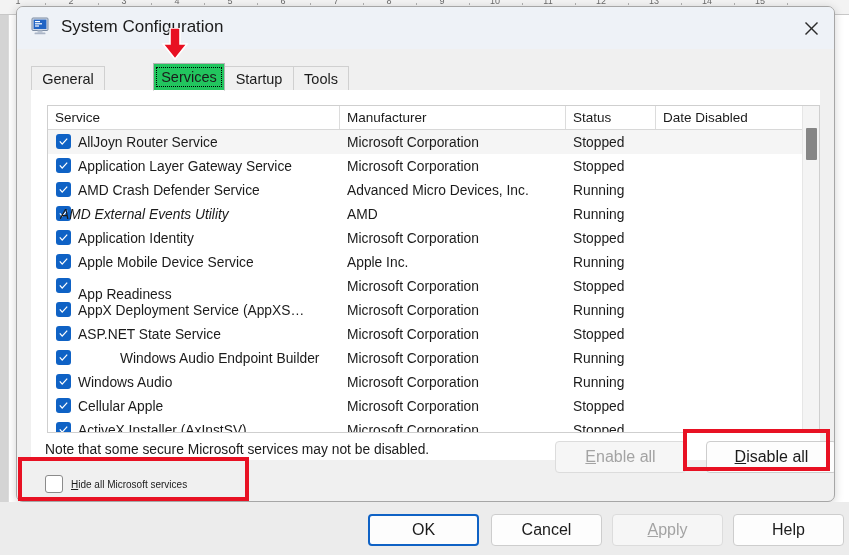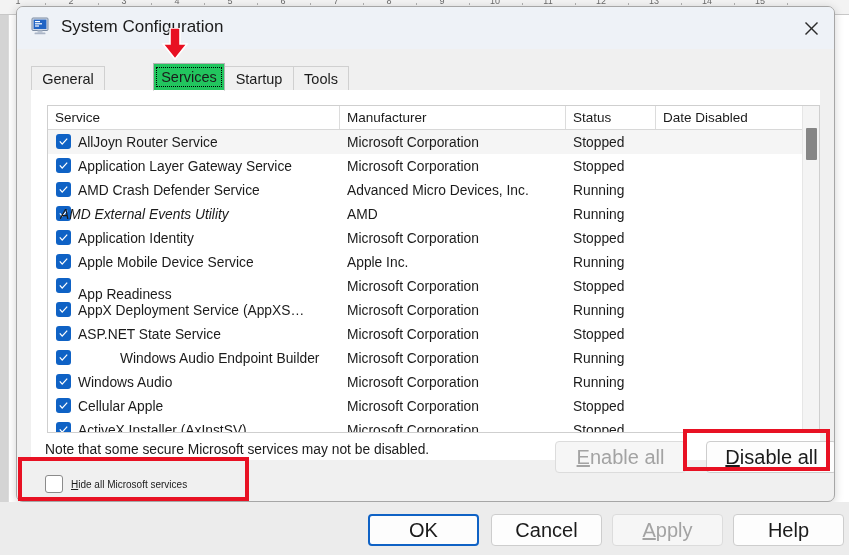--- a/index.html
+++ b/index.html
@@ -157,21 +157,21 @@
   }
   .hide-ms .box {
     width: 18px; height: 18px; border: 1px solid #8b8b8b;
     border-radius: 3px; background: #ffffff; box-sizing: border-box;
   }
   .hide-ms .lbl .u { text-decoration: underline; }
 
   .btn {
     position: absolute;
     border: 1px solid #cdcdcd; border-radius: 4px; background: #fdfdfd;
-    font-size: 20px; color: #1b1b1b;
+    font-size: 16px; color: #1b1b1b;
     display: flex; align-items: center; justify-content: center;
     box-sizing: border-box; cursor: pointer;
   }
   .btn.disabled { color: #a3a3a3; background: #f6f6f6; border-color: #dcdcdc; cursor: default; }
   .btn.default { border: 2px solid #0f62c5; }
   .btn .u { text-decoration: underline; }
 
   .enable-all { left: 538px; top: 434px; width: 131px; height: 32px; }
   .disable-all { left: 689px; top: 434px; width: 131px; height: 32px; }
 

